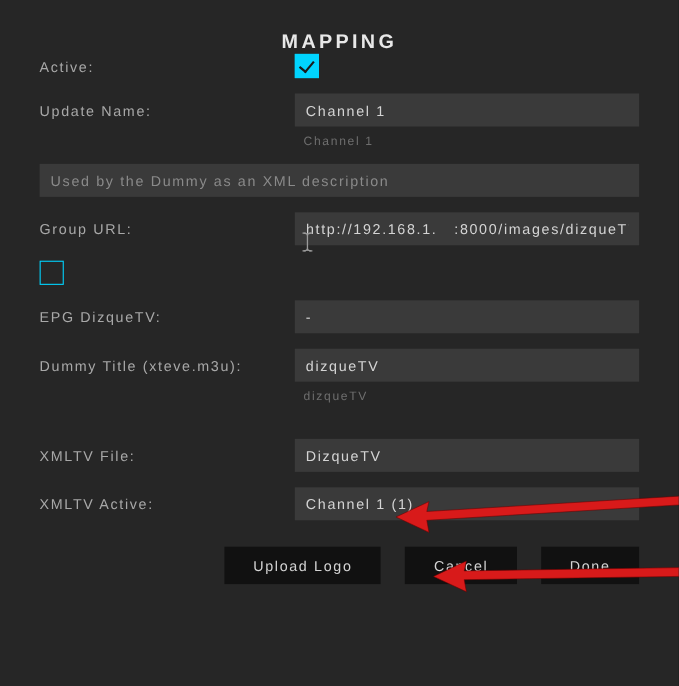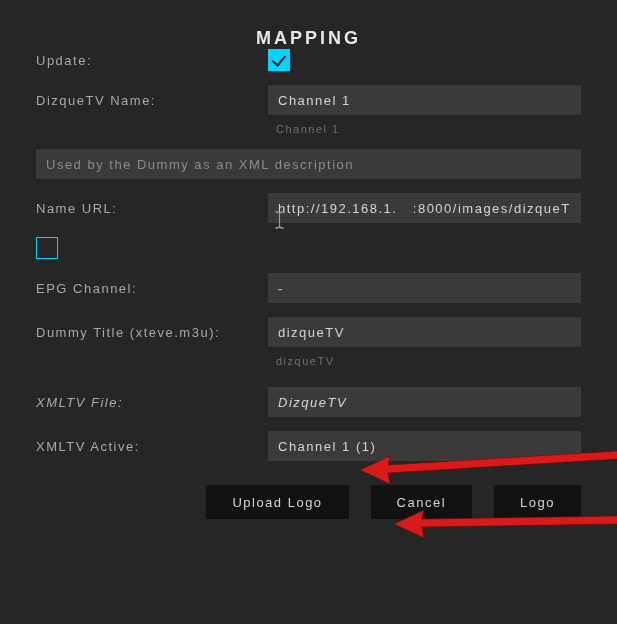--- a/index.html
+++ b/index.html
@@ -134,96 +134,96 @@
   </style>
 </head>
 <body>
 
 <div class="panel">
   <div class="title">MAPPING</div>
 
   <div class="form">
 
     <div class="row">
-      <div class="label-col">Update:</div>
+      <div class="label-col">Active:</div>
       <div class="input-col">
         <div class="checkbox checked"></div>
       </div>
     </div>
 
     <div class="row">
-      <div class="label-col">DizqueTV Name:</div>
+      <div class="label-col">Update Name:</div>
       <div class="input-col">
         <input type="text" value="Channel 1" style="">
       </div>
     </div>
     <div class="helper-row">
       <div class="helper-text">Channel 1</div>
     </div>
 
     <div class="row">
       <div class="input-col">
         <input type="text" placeholder="Used by the Dummy as an XML description" style="">
       </div>
     </div>
 
     <div class="row">
-      <div class="label-col">Name URL:</div>
+      <div class="label-col">Group URL:</div>
       <div class="input-col">
         <input type="text" value="http://192.168.1.   :8000/images/dizqueTV." style="">
       </div>
     </div>
 
     <div class="row">
       <div class="input-col">
         <div class="checkbox"></div>
       </div>
     </div>
 
     <div class="row">
-      <div class="label-col">EPG Channel:</div>
+      <div class="label-col">EPG DizqueTV:</div>
       <div class="input-col">
         <div class="select-box">
           <span>-</span>
         </div>
       </div>
     </div>
 
     <div class="row">
       <div class="label-col">Dummy Title (xteve.m3u):</div>
       <div class="input-col">
         <input type="text" value="dizqueTV" style="">
       </div>
     </div>
     <div class="helper-row">
       <div class="helper-text">dizqueTV</div>
     </div>
 
-    <div class="row" style="margin-top:6px;font-style:italic;">
+    <div class="row" style="margin-top:18px;">
       <div class="label-col">XMLTV File:</div>
       <div class="input-col">
         <div class="select-box">
           <span>DizqueTV</span>
         </div>
       </div>
     </div>
 
     <div class="row">
       <div class="label-col">XMLTV Active:</div>
       <div class="input-col">
         <div class="select-box">
           <span>Channel 1 (1)</span>
         </div>
       </div>
     </div>
 
     <div class="button-row">
       <button class="btn">Upload Logo</button>
       <button class="btn">Cancel</button>
-      <button class="btn">Logo</button>
+      <button class="btn">Done</button>
     </div>
 
   </div>
 
   <svg class="arrow" style="left:360px; top:448px;" width="260" height="40">
     <defs>
       <linearGradient id="g1" x1="0" y1="0" x2="1" y2="0">
         <stop offset="0%" stop-color="#d81a1a"></stop>
         <stop offset="100%" stop-color="#d81a1a"></stop>
       </linearGradient>

